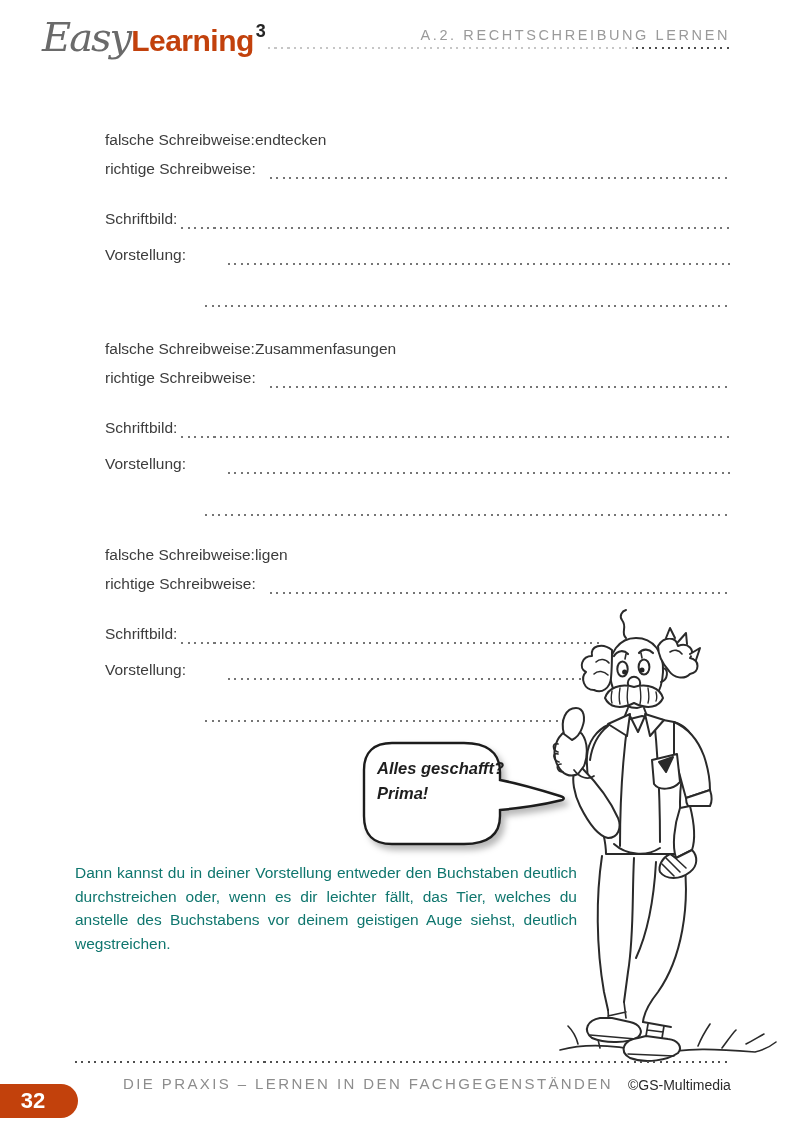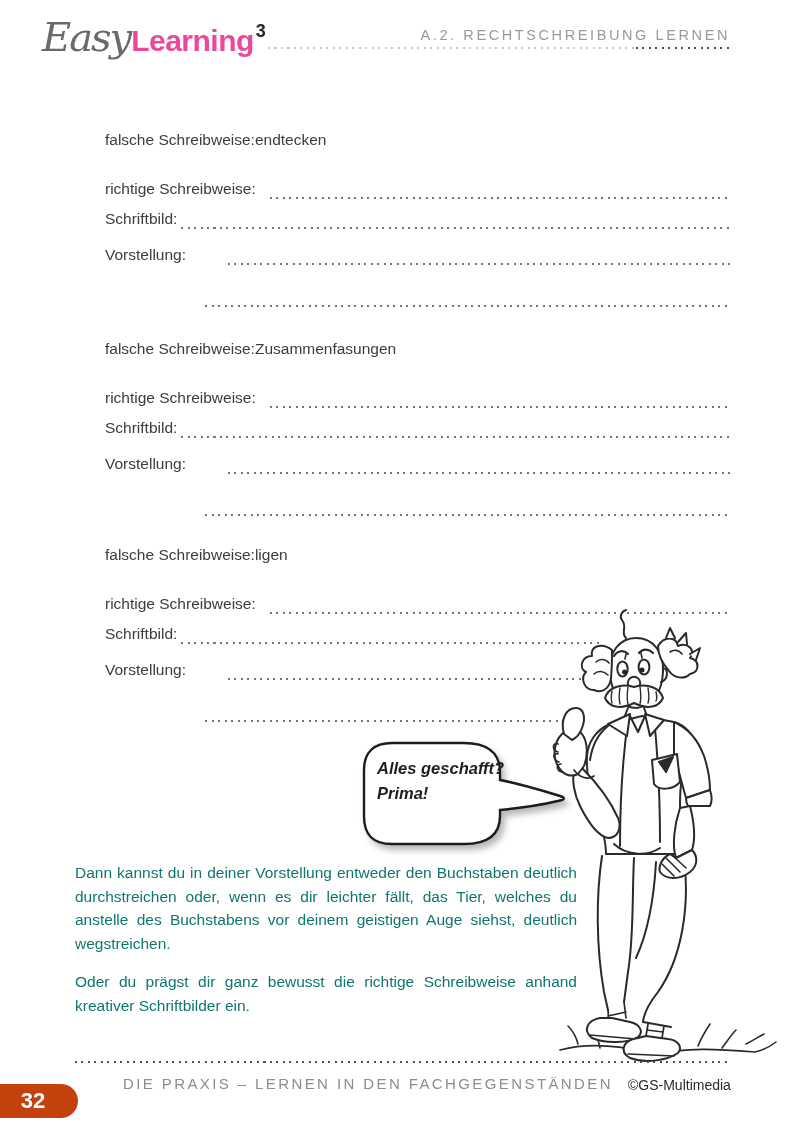--- a/index.html
+++ b/index.html
@@ -8,32 +8,32 @@
 
   
   .dots{background-image:repeating-linear-gradient(to right,currentColor 0 2px,transparent 2px 6.5px);
         height:2.4px;}
 
   
   .logo{position:absolute;left:42px;top:14px;white-space:nowrap;}
   .logo-easy{font-family:"DejaVu Serif", serif;font-style:italic;font-size:40px;
              color:#6a6a6a;letter-spacing:-2px;}
   .logo-learning{font-family:"Liberation Sans", sans-serif;font-weight:bold;font-size:30px;
-                 color:#ec4899;letter-spacing:-0.5px;margin-left:1px;}
+                 color:#c2410c;letter-spacing:-0.5px;margin-left:1px;}
   .logo-sup{font-weight:bold;font-size:18px;color:#252525;position:relative;top:-14px;left:2px;}
   .header-title{position:absolute;top:27px;right:70px;font-size:14.5px;letter-spacing:2.6px;
                 color:#9a9a9a;white-space:nowrap;}
   .header-dots-light{position:absolute;top:47px;left:268px;right:164px;color:#c6c6c6;}
   .header-dots-dark{position:absolute;top:47px;right:70px;width:94px;color:#4c4c4c;}
 
   
   .section{position:absolute;left:75px;right:70px;font-size:15.5px;}
   .s1{top:131px;} .s2{top:340px;} .s3{top:546px;}
   .row{position:absolute;left:0;right:0;display:flex;align-items:baseline;height:20px;}
-  .r-falsche{top:0;} .r-richtige{top:49px;justify-content:flex-end;} .r-schrift{top:79px;} .r-vorstell{top:115px;gap:23px;} .r-extra{top:157px;}
+  .r-falsche{top:0;} .r-richtige{top:29px;justify-content:flex-end;} .r-schrift{top:79px;} .r-vorstell{top:115px;gap:23px;} .r-extra{top:157px;}
   .lbl{white-space:nowrap;margin-left:30px;}
   .w-richtige{width:165px;flex:none;}
   .w-vorstell{width:100px;flex:none;}
   .word{}
   .fill{flex:1;align-self:flex-end;margin-bottom:1px;color:#757575;}
   .gap-schrift{width:4px;flex:none;}
   .s3 .fill.cut-schrift{flex:none;width:419px;}
   .s3 .fill.cut-vorstell{flex:none;width:382px;}
 
   
@@ -219,21 +219,20 @@
       <circle cx="74.6" cy="66" r="2.5" fill="#222222" stroke="none"></circle>
       <circle cx="92" cy="64" r="2.5" fill="#222222" stroke="none"></circle>
       <circle cx="84" cy="77" r="6.2" fill="#ffffff"></circle>
       <path d="M55,92 C58,82 70,77 84,81 C98,77 110,82 113,92 C109,101 98,104 84,97 C70,104 59,101 55,92 Z" fill="#ffffff"></path>
       <path d="M62,85 C61,90 61,94 62,97 M70,82 C69,88 69,94 70,98 M78,81 C77,88 77,94 78,98 M90,81 C91,88 91,94 90,98 M98,82 C99,88 99,94 98,97 M106,86 C107,90 107,93 106,95" stroke-width="1.4"></path>
     </g>
   </svg>
 
   <div class="info">
     <p>Dann kannst du in deiner Vorstellung entweder den Buchstaben deutlich durchstreichen oder, wenn es dir leichter fällt, das Tier, welches du anstelle des Buchstabens vor deinem geistigen Auge siehst, deutlich wegstreichen.</p>
-    <p>Oder du prägst dir ganz bewusst die richtige Schreibweise anhand kreativer Schriftbilder ein.</p>
   </div>
 
   <div class="footer-dots dots"></div>
   <div class="footer-series">DIE PRAXIS – LERNEN IN DEN FACHGEGENSTÄNDEN</div>
   <div class="footer-copy">©GS-Multimedia</div>
   <div class="page-tab">
     <span>32</span>
   </div>
 
 </div>

